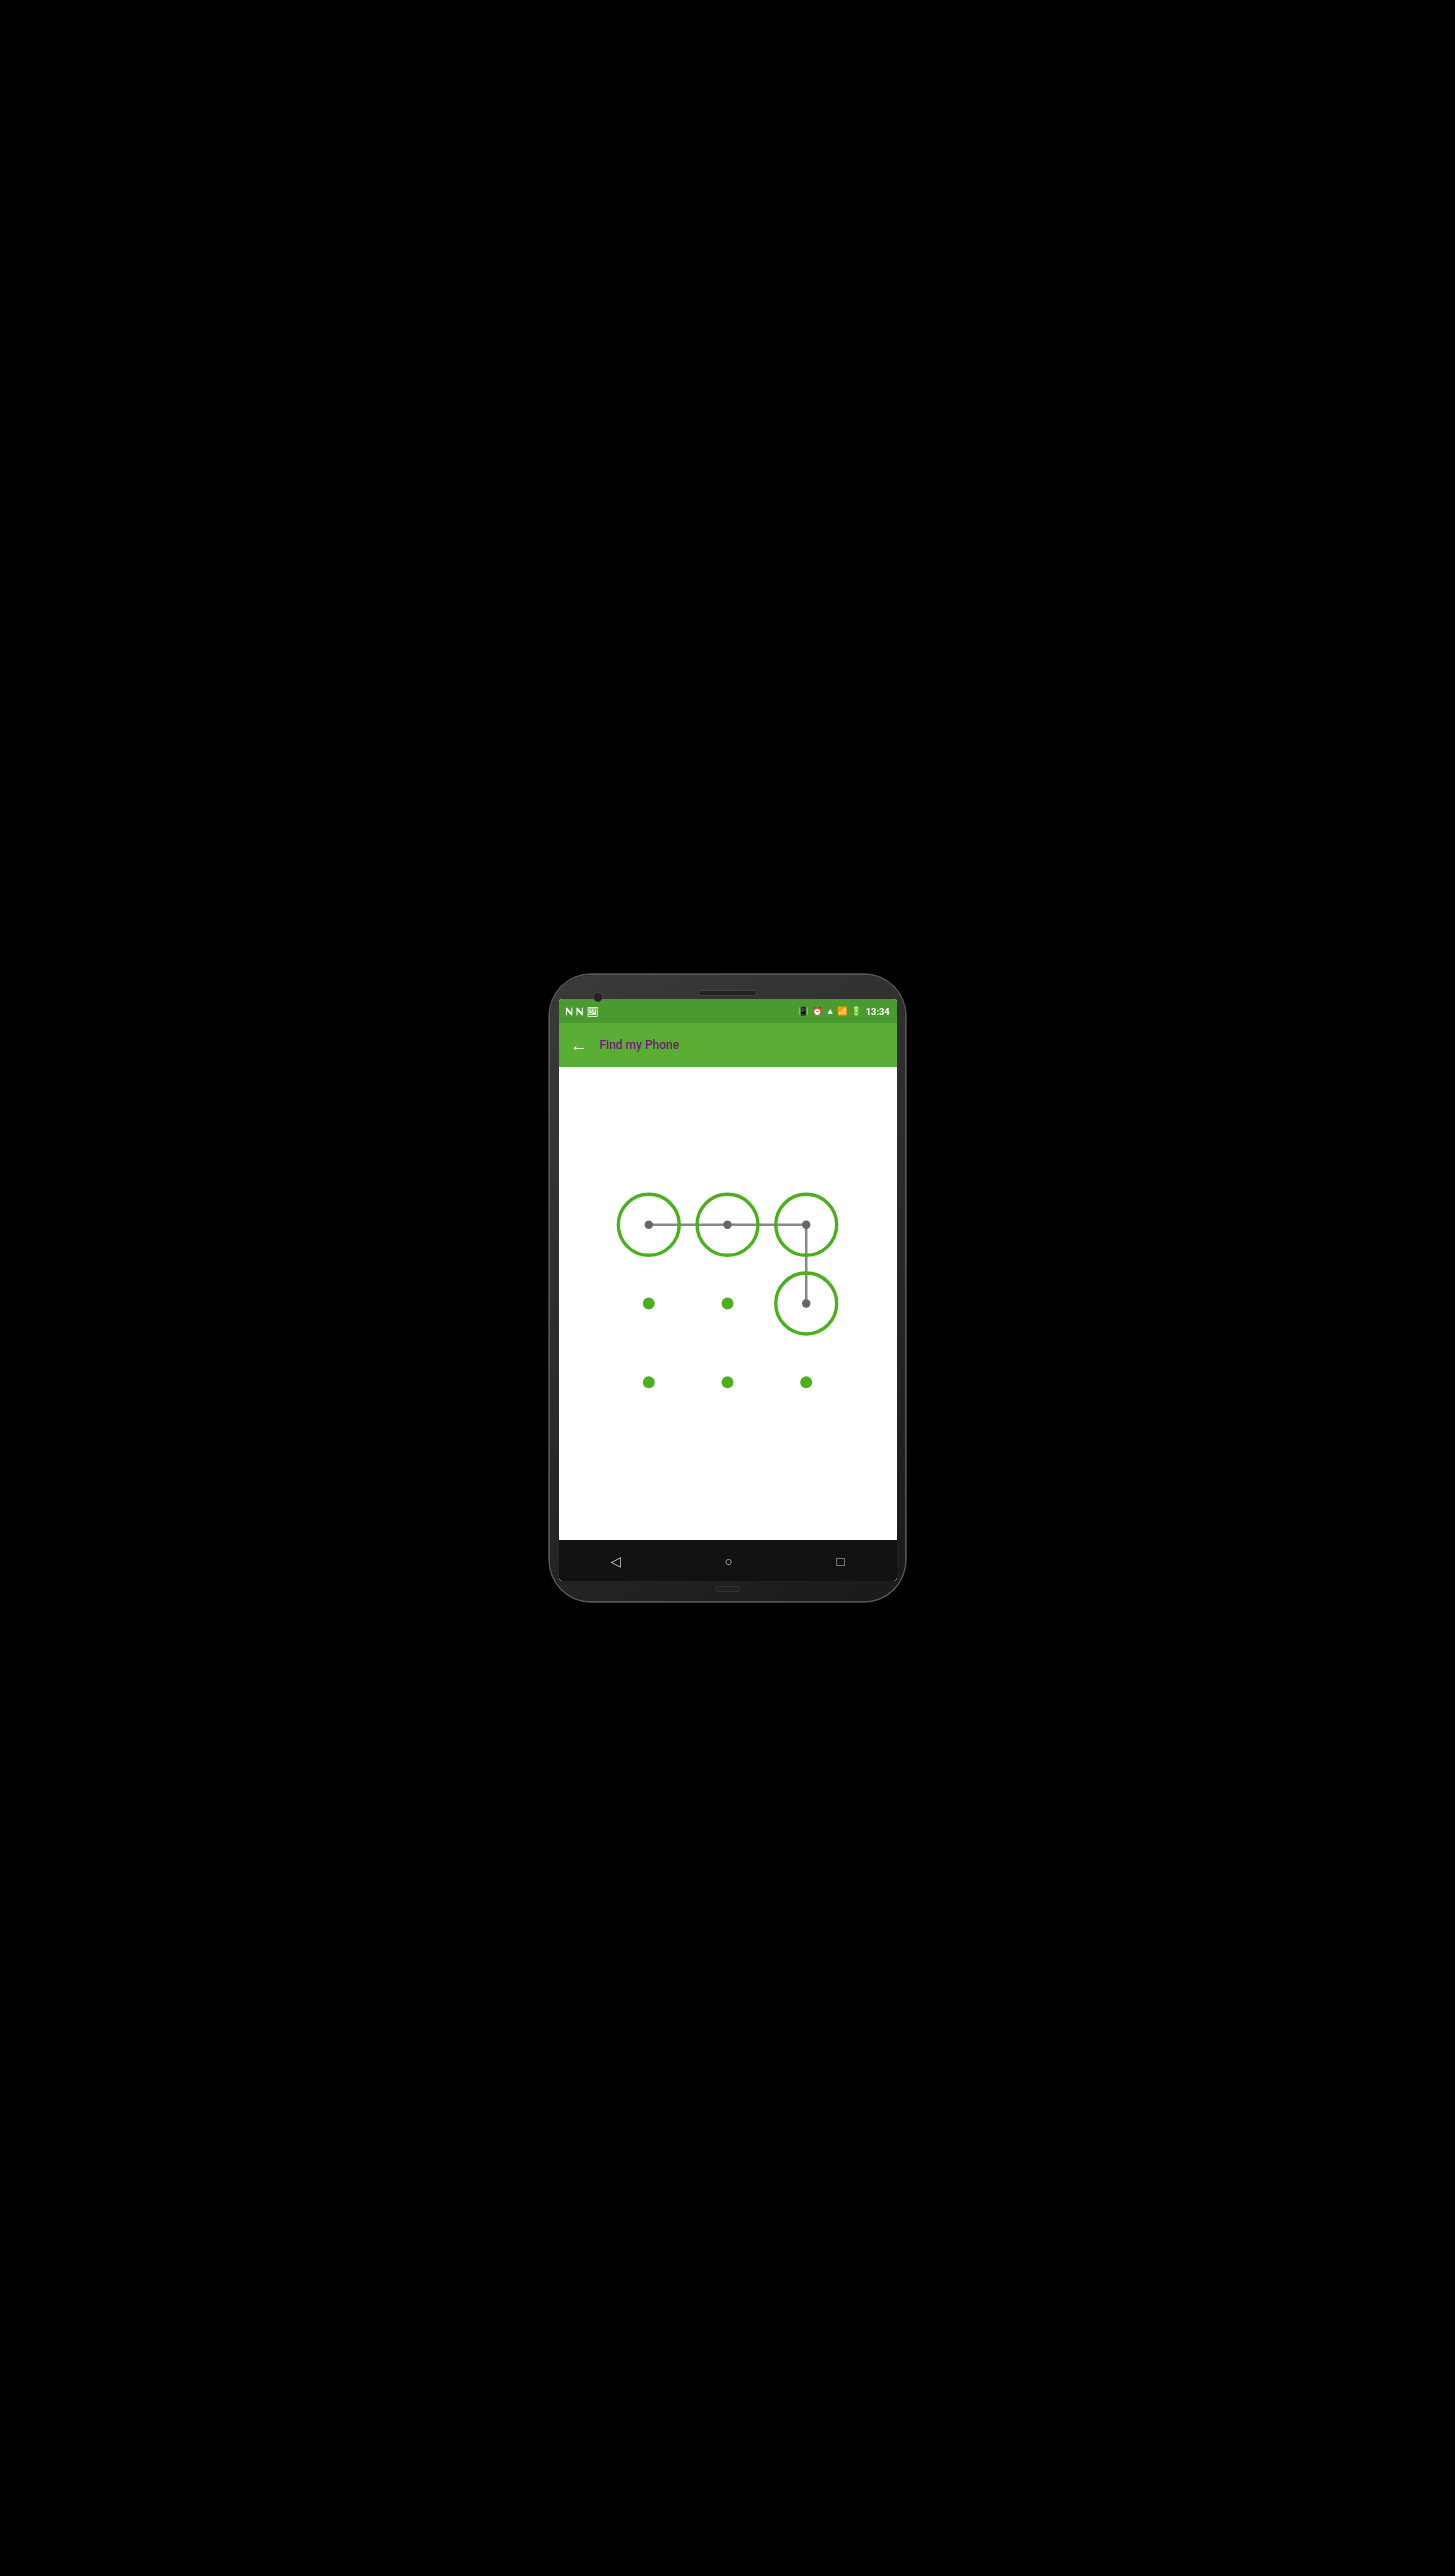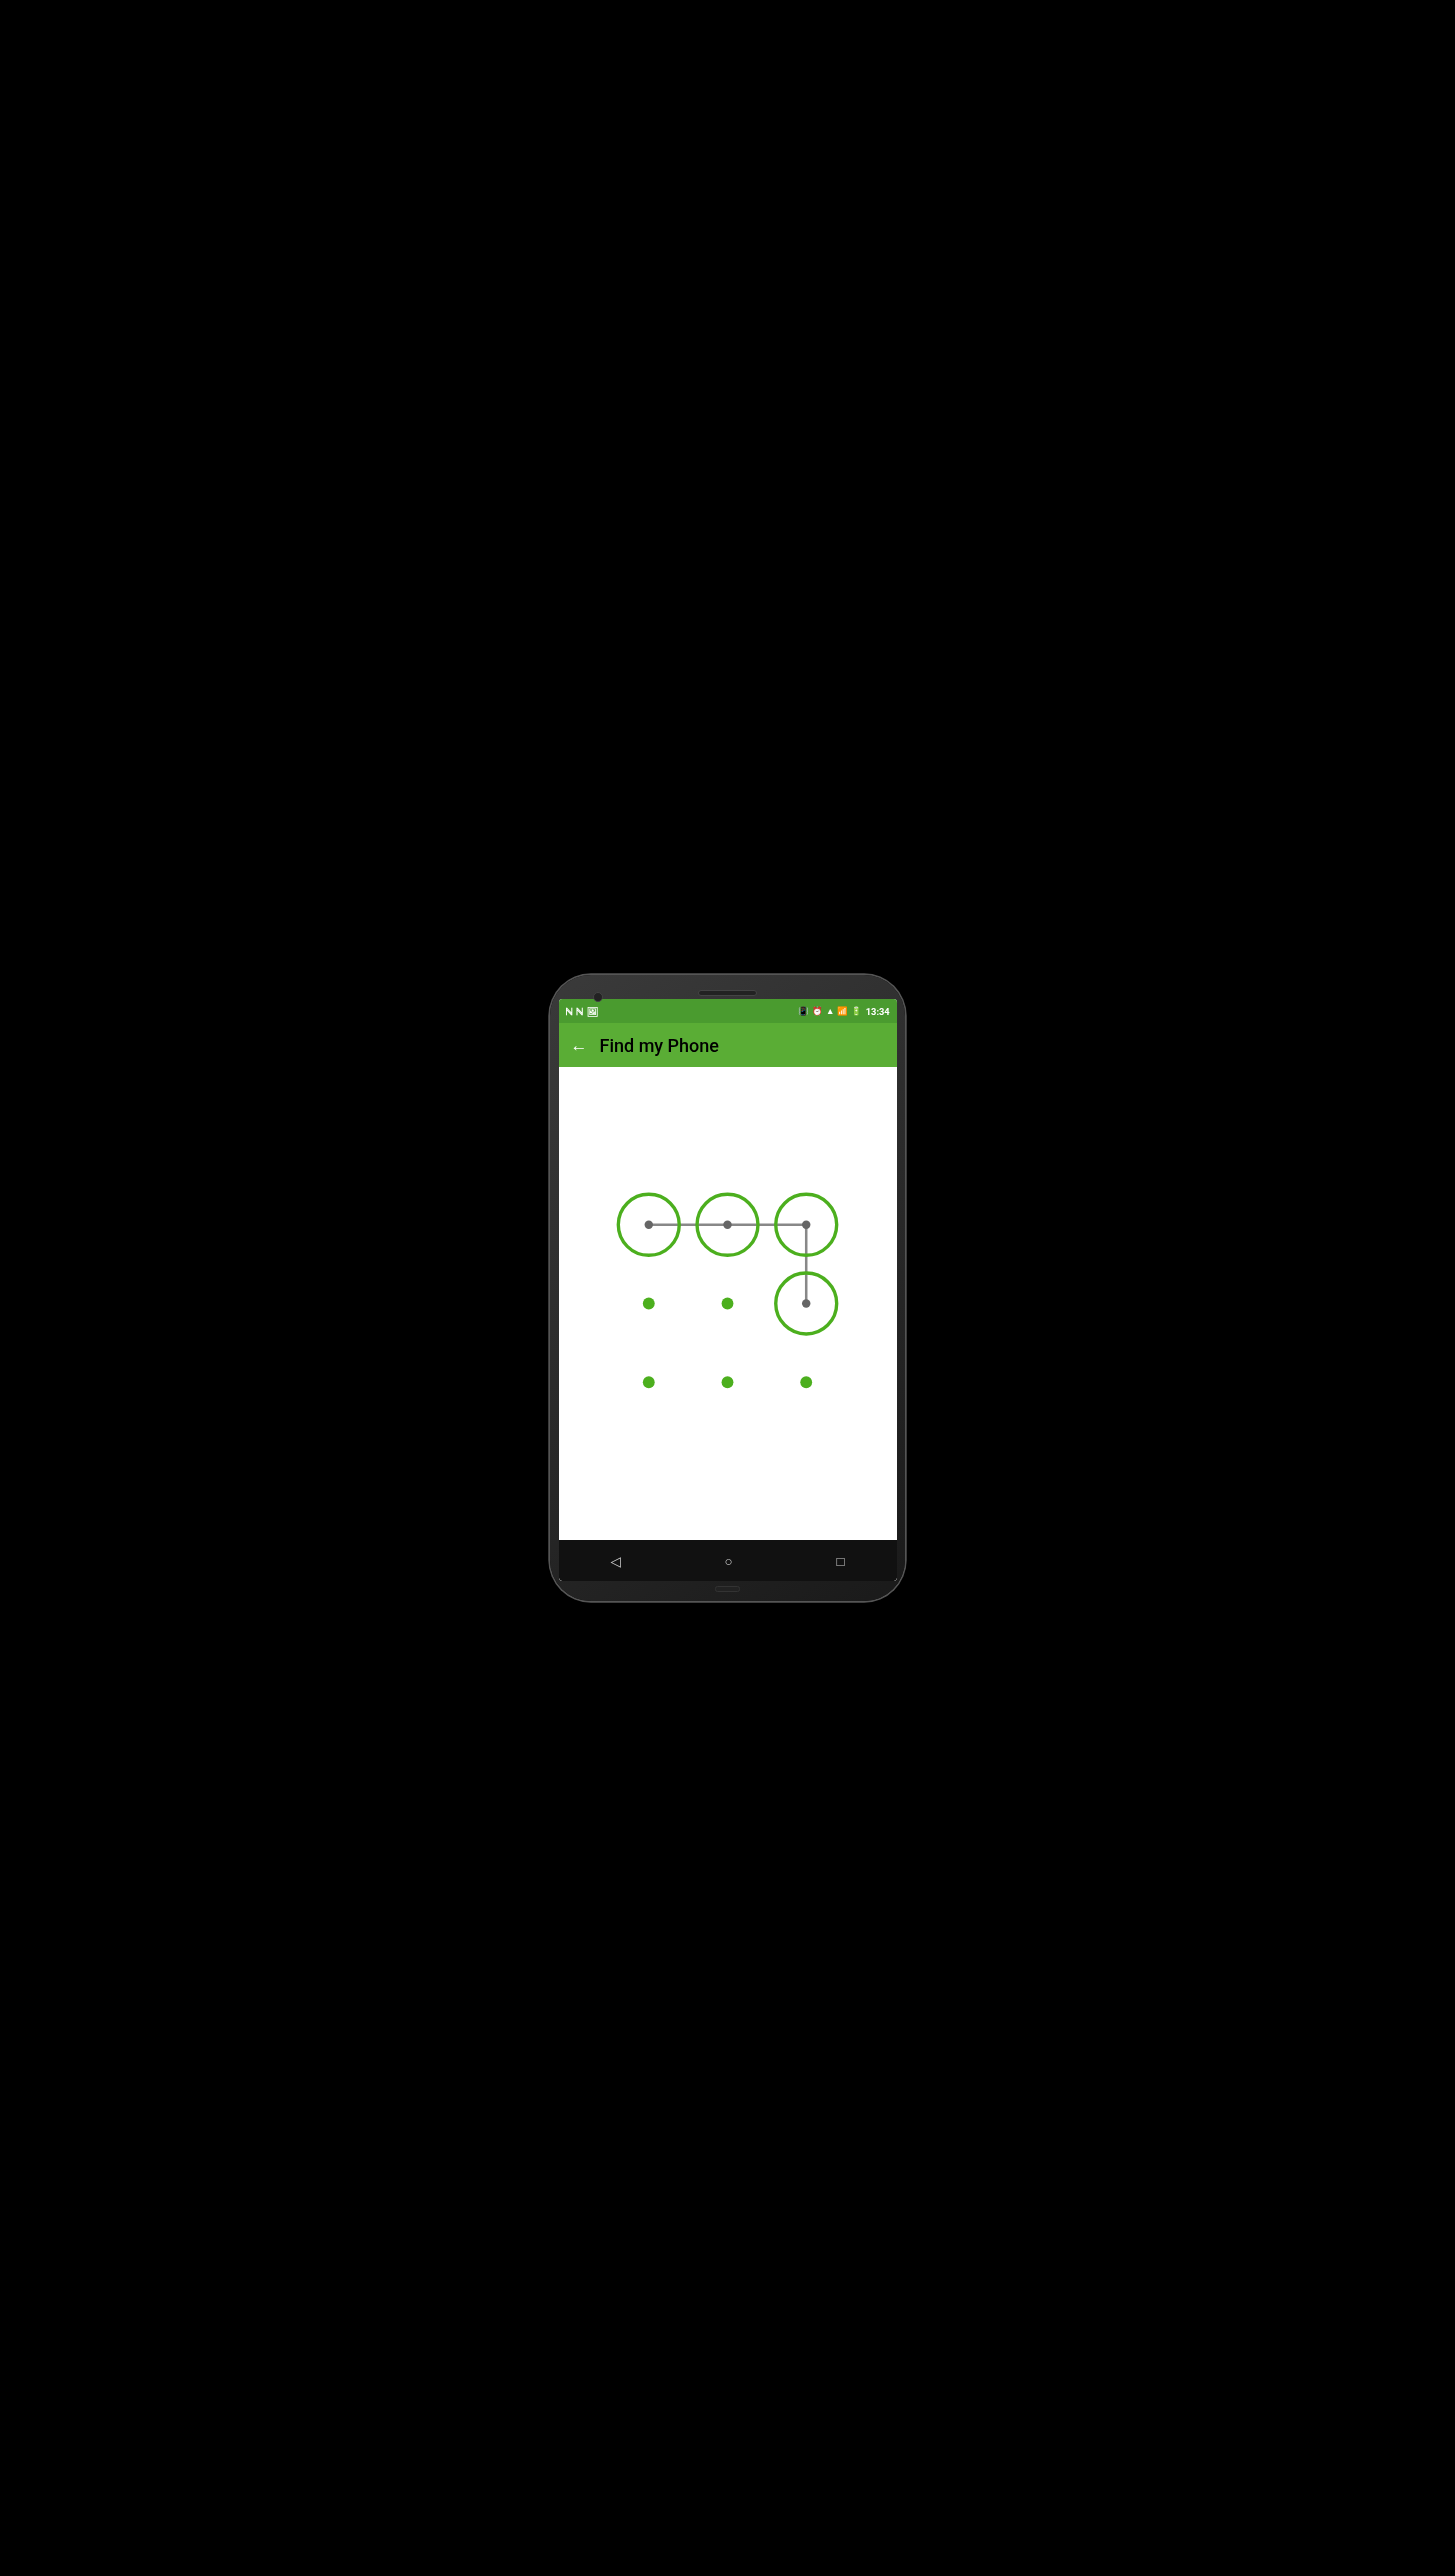--- a/index.html
+++ b/index.html
@@ -119,22 +119,22 @@
       flex-shrink: 0;
     }
 
     .back-arrow {
       color: #fff;
       font-size: 17px;
       cursor: pointer;
     }
 
     .app-title {
-      color: #000000;
-      font-size: 18px;
+      color: #701a75;
+      font-size: 12px;
       font-weight: 500;
     }
 
     .screen-content {
       flex: 1;
       background: #fff;
       display: flex;
       flex-direction: column;
       align-items: center;
       justify-content: center;

